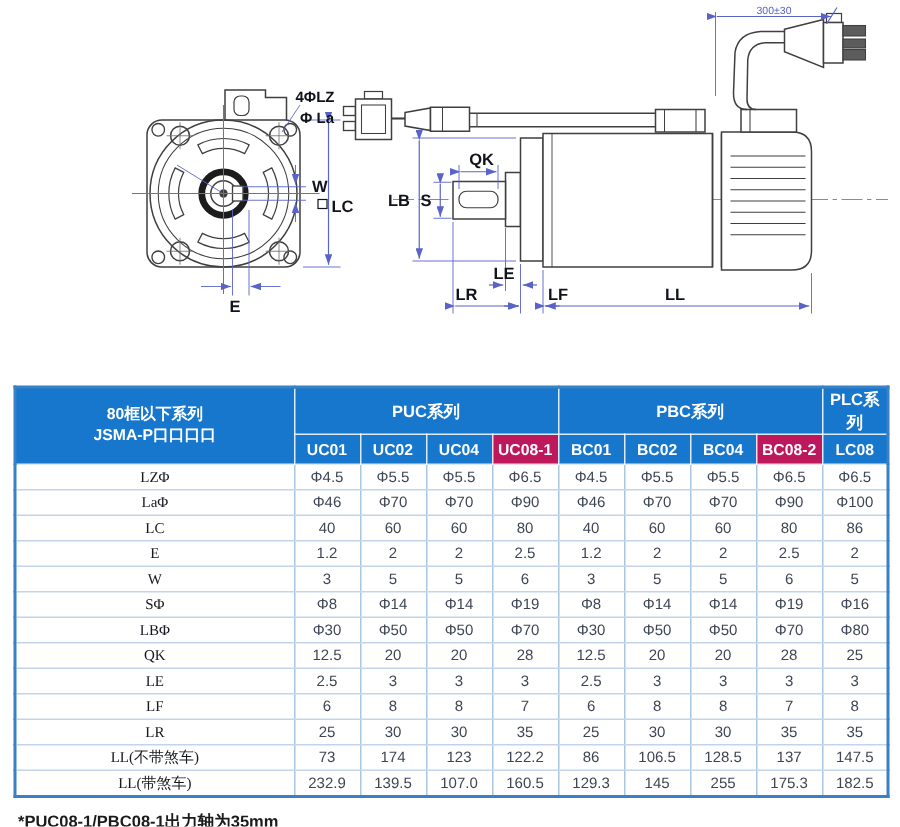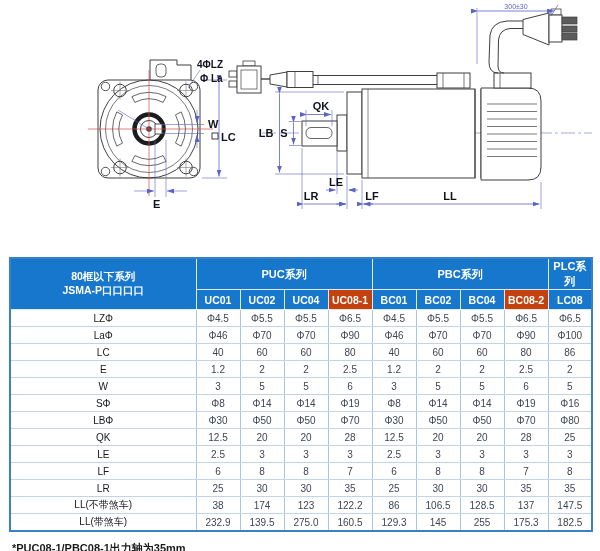--- a/index.html
+++ b/index.html
@@ -6,24 +6,24 @@
   body{width:600px;height:551px;font-family:"Liberation Sans",sans-serif;overflow:hidden;}
   .diagram{display:block;}
   .dimlabel{font-size:11px;font-weight:bold;fill:#10131c;}
   .dimlabel-sm{font-size:10px;font-weight:bold;fill:#10131c;}
   .cablelabel{font-size:7px;fill:#5a63c8;}
 
   table.spec{border-collapse:collapse;table-layout:fixed;width:582px;margin:5px 0 0 9px;border:2px solid #3a80c4;}
   table.spec th{background:#1777cc;color:#fff;border:1px solid rgba(255,255,255,.85);padding:0;font-weight:bold;text-align:center;vertical-align:middle;}
   table.spec th.group{height:19px;font-size:11px;}
   table.spec th.sub{height:19px;font-size:10.5px;}
-  table.spec th.sub.dark{background:#c2410c;}
+  table.spec th.sub.dark{background:#be185d;}
   table.spec th.corner{font-size:10.5px;line-height:1.3;margin-left:44px;}
   table.spec td{height:16px;padding:0;text-align:center;vertical-align:middle;border:1px solid #a9c6e0;border-bottom-color:#c0d5ea;background:#fff;}
-  table.spec td.rl{font-size:10px;color:#15181f;}
+  table.spec td.rl{font-size:10px;color:#15181f;font-family:Liberation Serif, serif;}
   table.spec td.v{font-size:10px;color:#3e4554;}
   .footnotes{margin:9px 0 0 12px;}
   .footnotes div{font-size:11px;font-weight:bold;color:#1b1b1b;line-height:1.3;}
 </style>
 </head>
 <body>
 
 <svg class="diagram" width="600" height="252" viewBox="0 0 600 252">
   <defs>
     <marker id="arr" markerWidth="7" markerHeight="5" refX="7" refY="2.5" orient="auto" markerUnits="userSpaceOnUse">
@@ -362,35 +362,35 @@
       <td class="v">30</td>
       <td class="v">35</td>
       <td class="v">25</td>
       <td class="v">30</td>
       <td class="v">30</td>
       <td class="v">35</td>
       <td class="v">35</td>
     </tr>
     <tr>
       <td class="rl">LL(不带煞车)</td>
-      <td class="v">38</td>
+      <td class="v">73</td>
       <td class="v">174</td>
       <td class="v">123</td>
       <td class="v">122.2</td>
       <td class="v">86</td>
       <td class="v">106.5</td>
       <td class="v">128.5</td>
       <td class="v">137</td>
       <td class="v">147.5</td>
     </tr>
     <tr>
       <td class="rl">LL(带煞车)</td>
       <td class="v">232.9</td>
       <td class="v">139.5</td>
-      <td class="v">275.0</td>
+      <td class="v">107.0</td>
       <td class="v">160.5</td>
       <td class="v">129.3</td>
       <td class="v">145</td>
       <td class="v">255</td>
       <td class="v">175.3</td>
       <td class="v">182.5</td>
     </tr>
   </tbody>
 </table>
 

